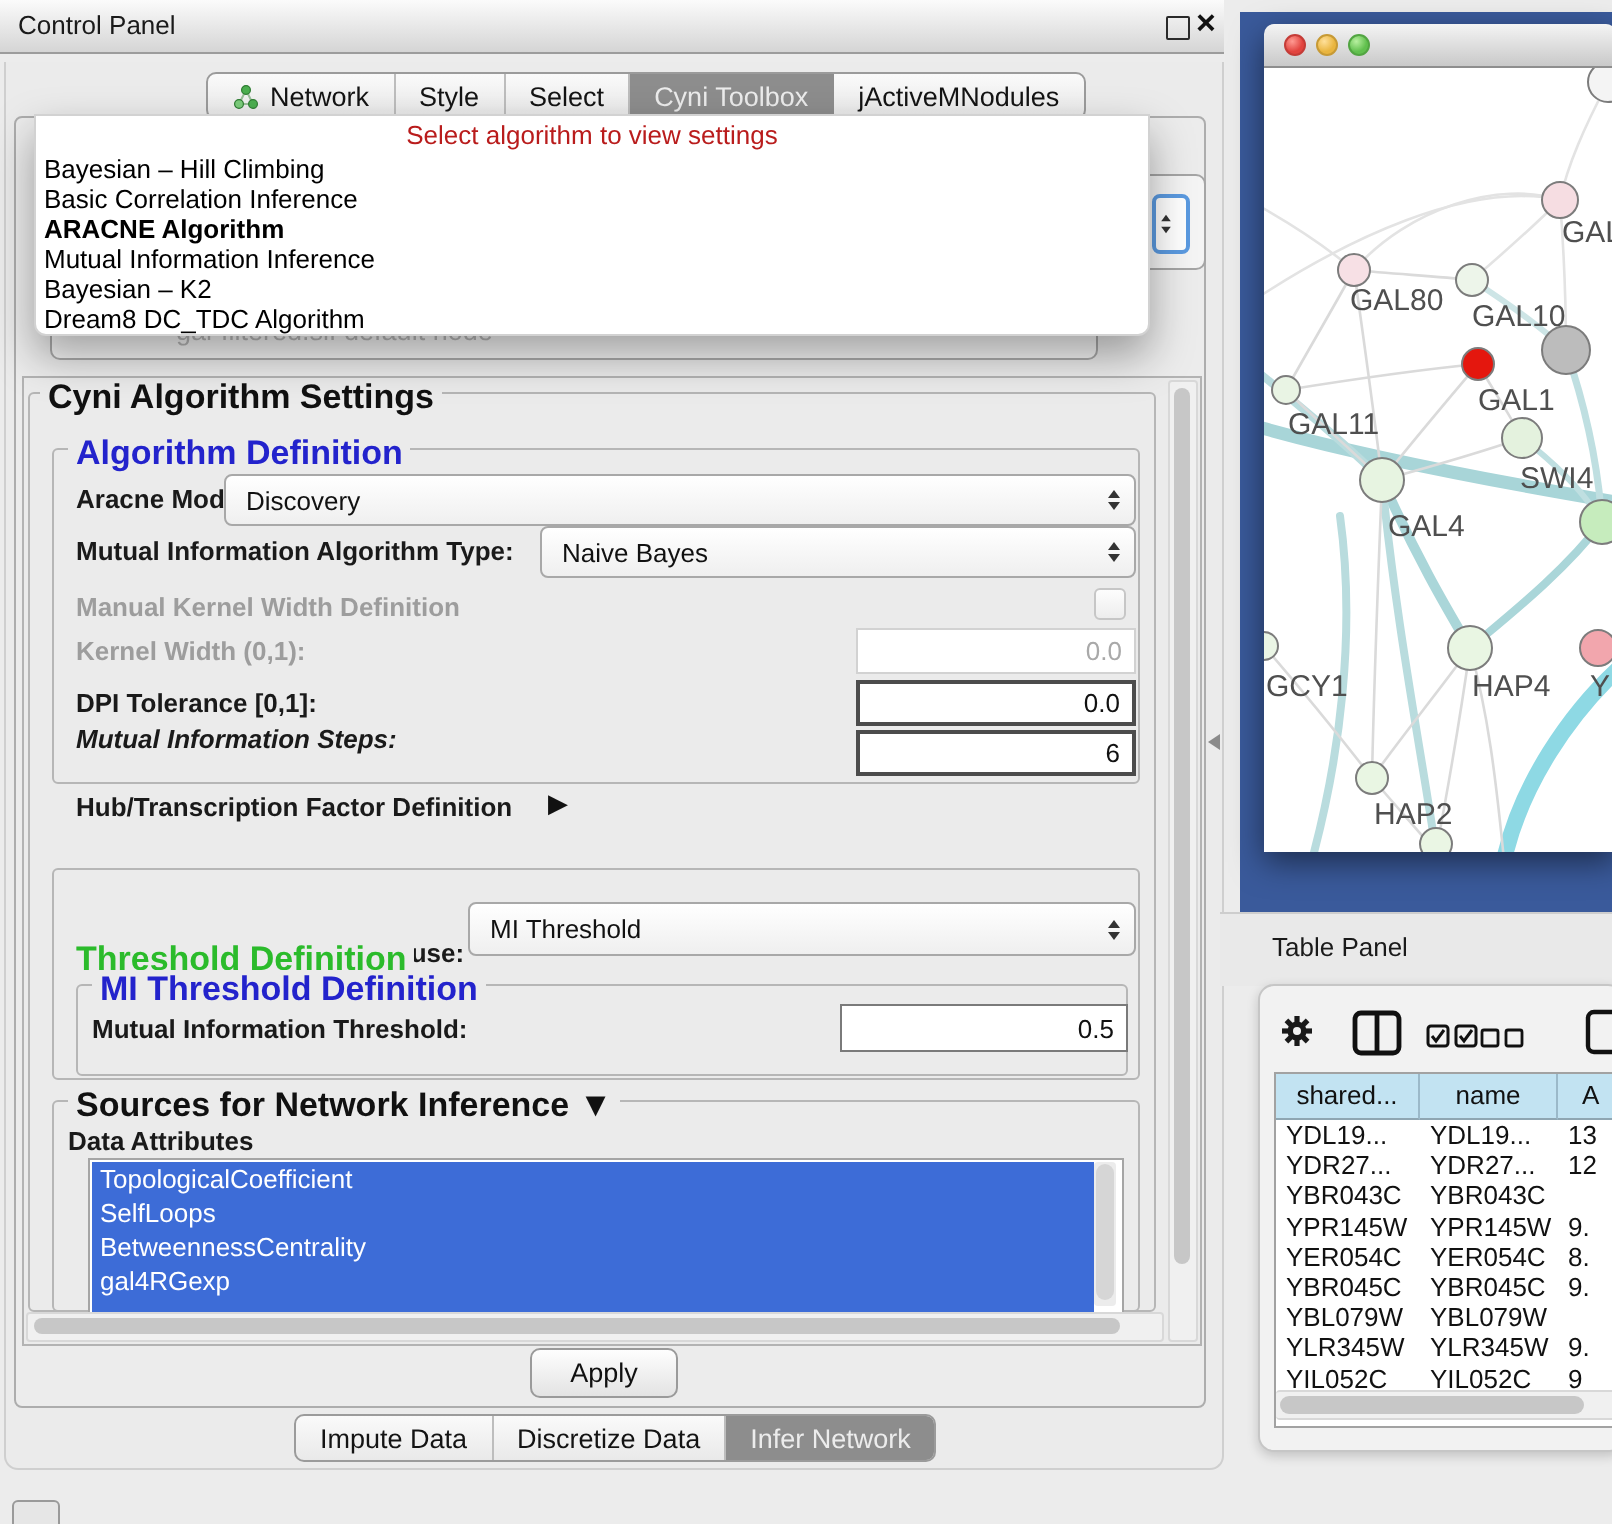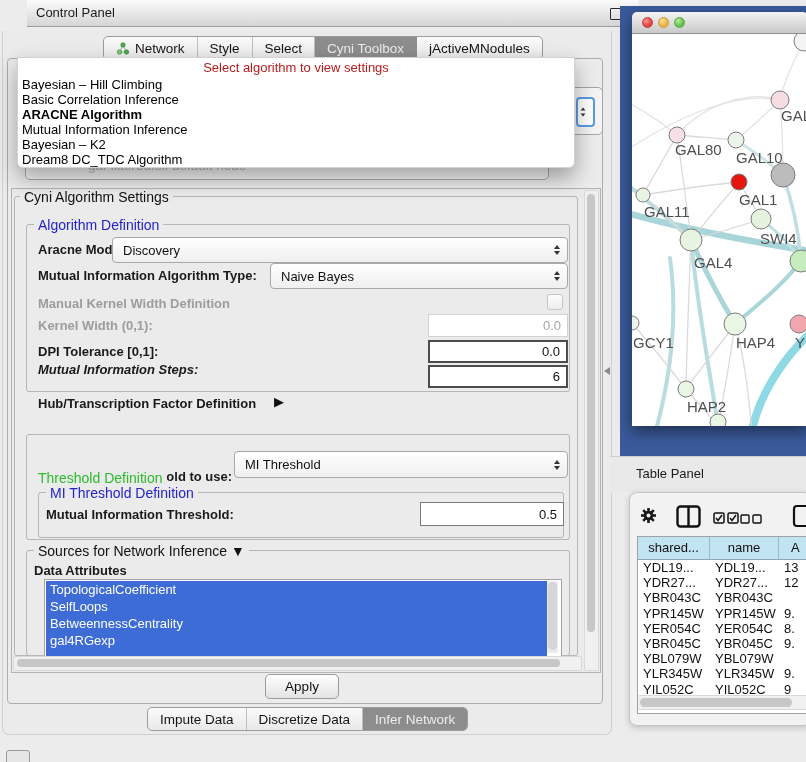--- a/index.html
+++ b/index.html
@@ -1,21 +1,21 @@
 <!DOCTYPE html>
 <html><head>
 <meta charset="utf-8">
 <style>
   html,body{margin:0;padding:0;}
   #root{position:relative;width:806px;height:762px;background:#ececec;overflow:hidden;
         font-family:"Liberation Sans",sans-serif;color:#111;}
   .abs{position:absolute;}
   
   #cp-titlebar{left:0;top:5;width:612px;height:26px;
-    background:linear-gradient(#fbfbfb,#d5d5d5);border-bottom:1px solid #9c9c9c;margin-left:27px;}
+    background:linear-gradient(#fbfbfb,#d5d5d5);border-bottom:1px solid #9c9c9c;}
   #cp-title{position:absolute;left:9px;top:0;line-height:26px;font-size:13px;color:#1a1a1a;}
   #cp-float{position:absolute;left:583px;top:8px;width:10px;height:10px;border:1.5px solid #2a2a2a;border-radius:1px;}
   #cp-close{position:absolute;left:598px;top:2px;font-size:17px;font-weight:bold;color:#111;}
   #cp-outer{left:2px;top:31px;width:608px;height:703px;background:#ebebeb;
     border:1px solid #cfcfcf;border-top:none;border-radius:0 0 7px 7px;}
   #cp-frame{left:7px;top:58px;width:594px;height:644px;border:1px solid #adadad;border-radius:4px;background:#ececec;}
   
   .seg{position:absolute;display:flex;height:22px;border:1px solid #9b9b9b;border-radius:5px;
        overflow:hidden;background:linear-gradient(#fafafa,#e9e9e9);font-size:13.5px;z-index:20;}
   .seg .tab{display:flex;align-items:center;padding:0 12px;border-right:1px solid #bdbdbd;color:#141414;white-space:nowrap;}
@@ -27,21 +27,21 @@
   #popup-head{height:19px;text-align:center;color:#b91c1c;font-size:13px;line-height:19px;}
   .pop-item{height:15px;line-height:15px;font-size:13px;padding-left:4px;color:#000;white-space:nowrap;}
   .pop-item.bold{font-weight:bold;}
   
   #frag-right{left:567px;top:87px;width:34px;height:46px;border:1px solid #a5a5a5;border-radius:5px;background:#f4f4f4;z-index:4;}
   #frag-blue{left:576px;top:97px;width:15px;height:26px;border:2px solid #5b9ae0;border-radius:4px;background:#fff;z-index:5;}
   #hidden-combo{left:25px;top:152px;width:460px;height:26px;border:1px solid #ababab;border-radius:5px;
     background:#f7f7f7;z-index:4;font-size:13.5px;color:#b9b9b9;line-height:26px;padding-left:62px;}
   
   .group{position:absolute;border:1px solid #b6b6b6;border-radius:3px;}
-  .gtitle{position:absolute;font-size:14px;font-weight:normal;background:#ebebeb;padding:0 4px;white-space:nowrap;z-index:6;text-align:center;}
+  .gtitle{position:absolute;font-size:17px;font-weight:bold;background:#ebebeb;padding:0 4px;white-space:nowrap;z-index:6;text-align:center;}
   .t-blue{color:#2323cc;} .t-green{color:#2bbb2b;margin-top:43px;} .t-black{color:#111;}
   .lbl{position:absolute;font-size:13px;font-weight:bold;color:#1a1a1a;white-space:nowrap;line-height:15px;}
   .lbl.dis{color:#9d9d9d;}
   .combo{position:absolute;background:linear-gradient(#ffffff,#efefef);border:1px solid #a8a8a8;border-radius:4px;
     font-size:13px;display:flex;align-items:center;padding-left:10px;color:#111;}
   .arrows{position:absolute;right:7px;top:50%;transform:translateY(-50%);}
   .arr-up{width:0;height:0;border-left:3.5px solid transparent;border-right:3.5px solid transparent;border-bottom:4.5px solid #333;margin-bottom:2px;}
   .arr-dn{width:0;height:0;border-left:3.5px solid transparent;border-right:3.5px solid transparent;border-top:4.5px solid #333;}
   .field{position:absolute;background:#fff;border:1px solid #bbb;font-size:13px;display:flex;align-items:center;
     justify-content:flex-end;padding-right:6px;color:#111;}

